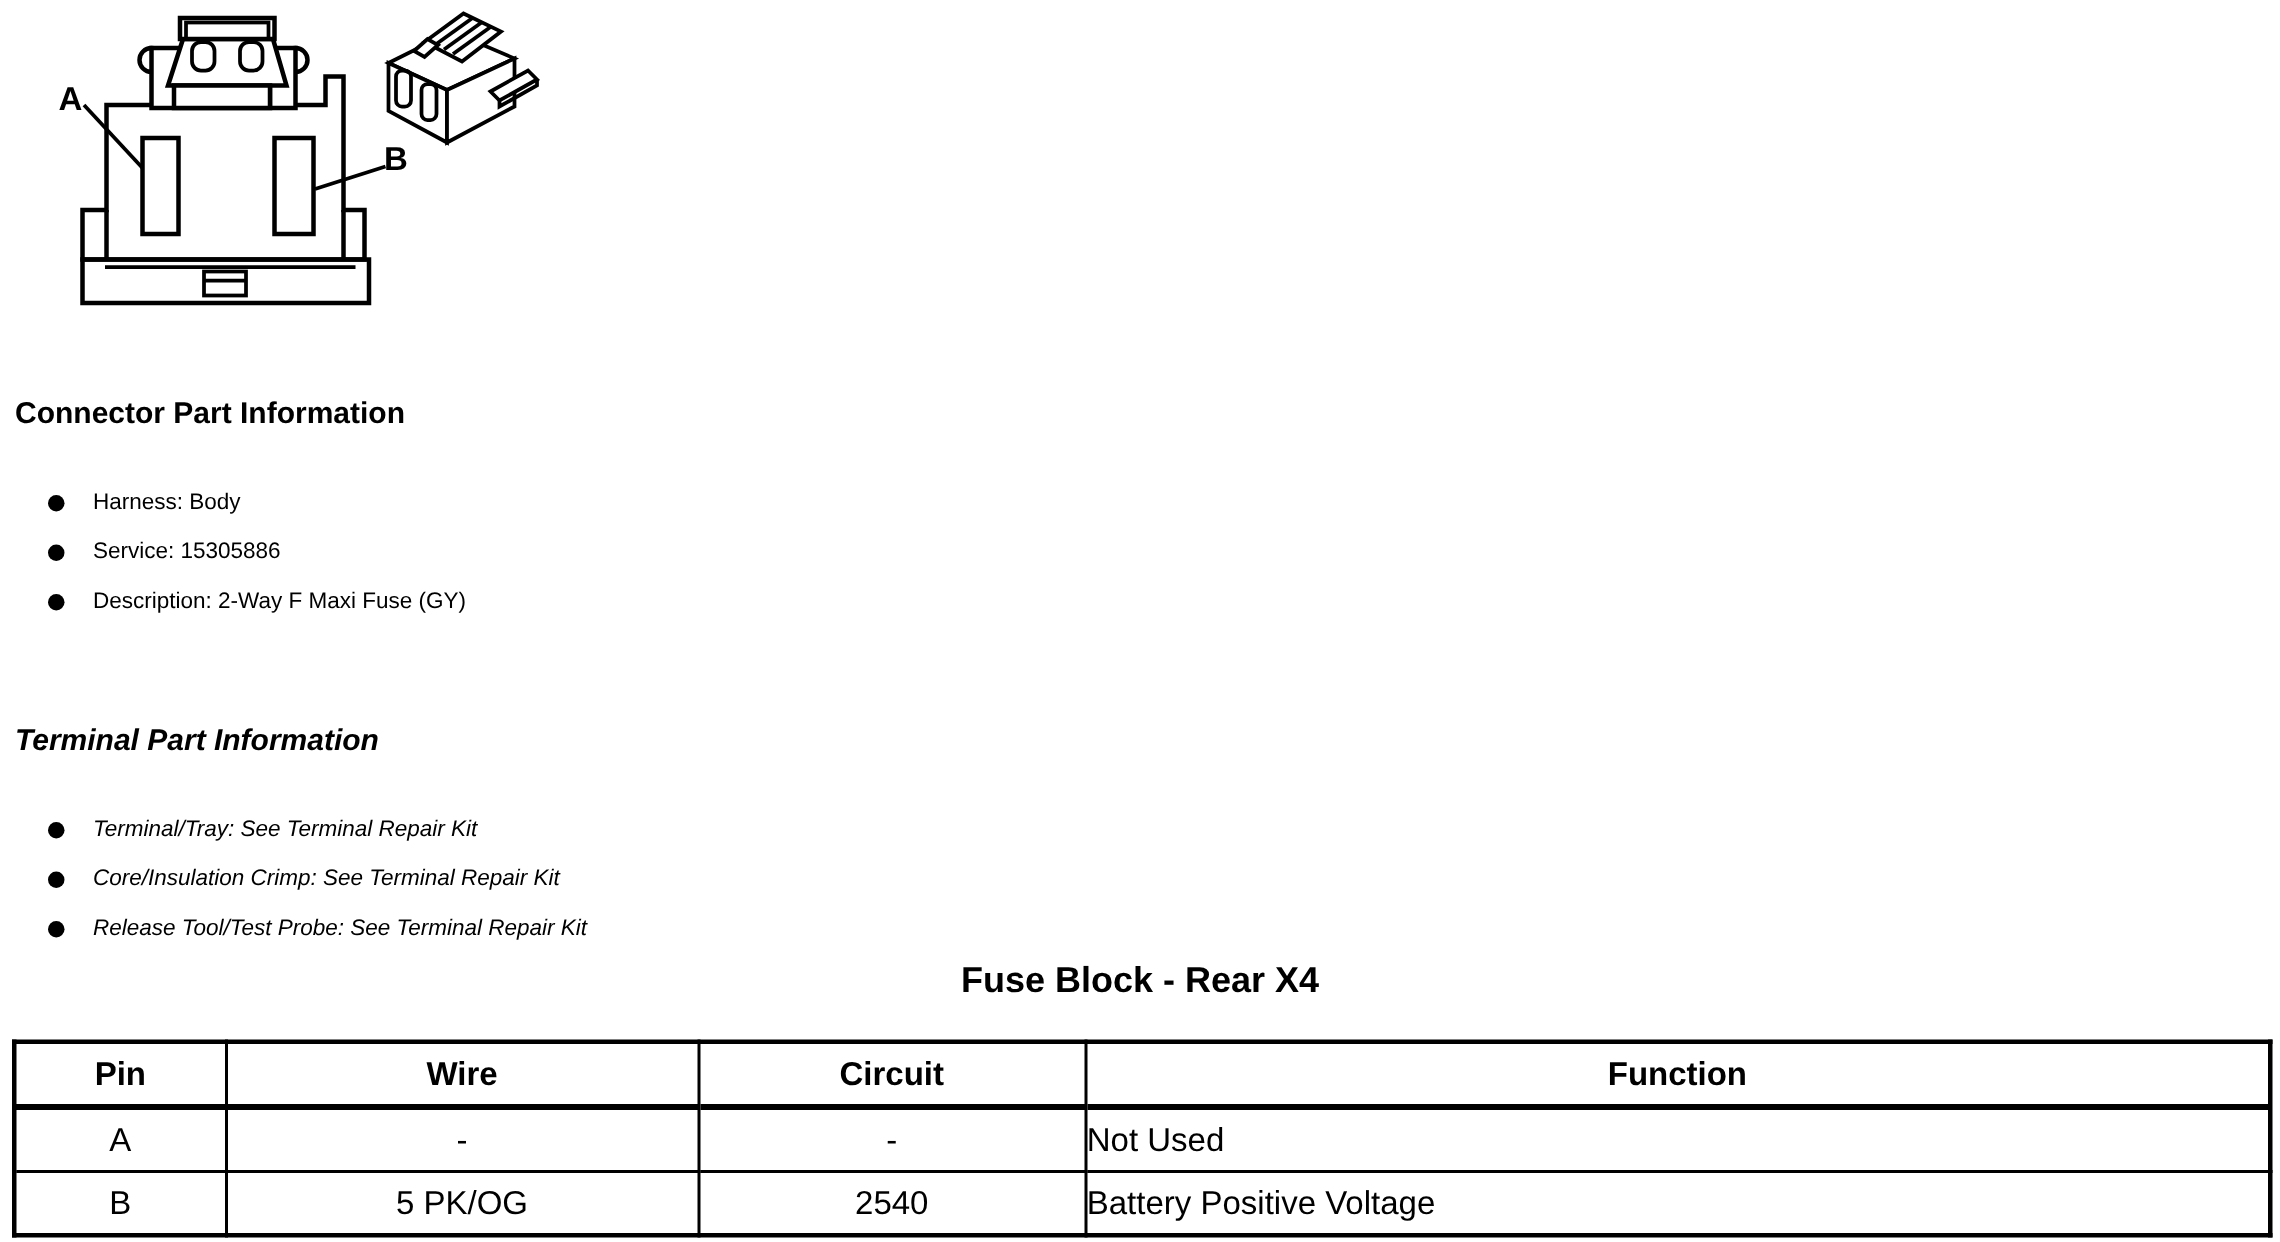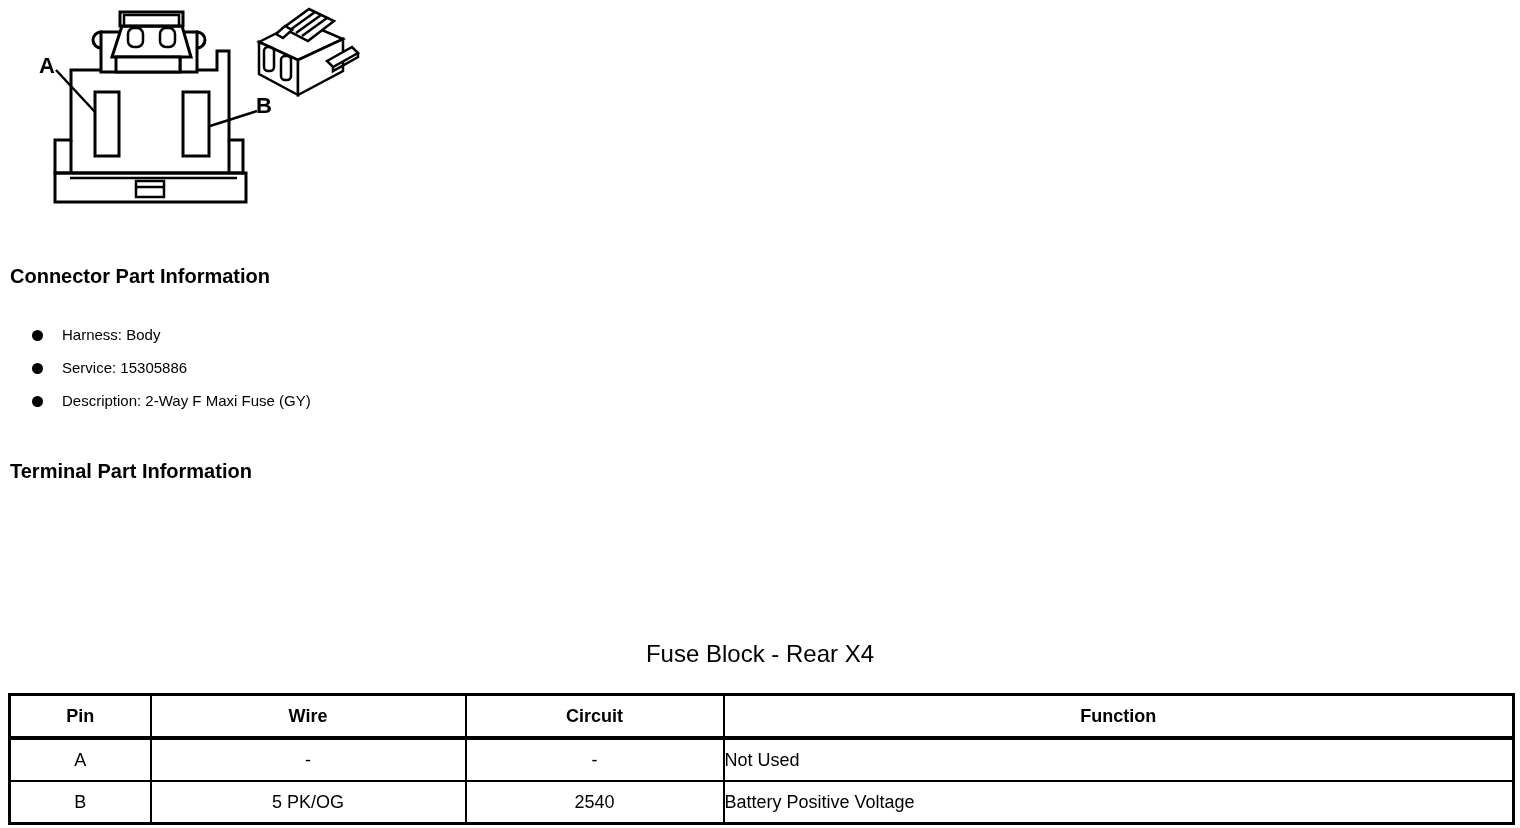--- a/index.html
+++ b/index.html
@@ -19,21 +19,21 @@
   .diagram {
     position: absolute;
     left: 0;
     top: 0;
   }
   .section {
     position: absolute;
     left: 10px;
   }
   .section-connector { top: 262px; }
-  .section-terminal  { top: 457px; }
+  .section-terminal  { top: 480px; font-style: italic; }
   .section h2 {
     margin: 0 0 32px 0;
     font-size: 20px;
     font-weight: bold;
     line-height: 28px;
   }
   ul.bullets {
     list-style: none;
     margin: 0;
     padding: 0;
@@ -58,33 +58,33 @@
     line-height: 26px;
     white-space: nowrap;
   }
   .table-title {
     position: absolute;
     top: 640px;
     left: 8px;
     width: 1504px;
     text-align: center;
     font-size: 24px;
-    font-weight: normal;
+    font-weight: bold;
   }
   table.pinout {
     position: absolute;
     top: 693px;
     left: 8px;
     width: 1504px;
     border-collapse: collapse;
     table-layout: fixed;
   }
   table.pinout th, table.pinout td {
     border: 2px solid #000000;
-    font-size: 18px;
+    font-size: 22px;
     text-align: center;
     padding: 0;
     overflow: hidden;
     white-space: nowrap;
   }
   table.pinout th {
     font-weight: bold;
     height: 40px;
     border-bottom: 4px solid #000000;
   }
@@ -179,20 +179,34 @@
       </li>
       <li>
         <span class="dot"></span>
         <span class="bullet-text">Description: 2-Way F Maxi Fuse (GY)</span>
       </li>
     </ul>
   </div>
 
   <div class="section section-terminal">
     <h2>Terminal Part Information</h2>
+    <ul class="bullets">
+      <li>
+        <span class="dot"></span>
+        <span class="bullet-text">Terminal/Tray: See Terminal Repair Kit</span>
+      </li>
+      <li>
+        <span class="dot"></span>
+        <span class="bullet-text">Core/Insulation Crimp: See Terminal Repair Kit</span>
+      </li>
+      <li>
+        <span class="dot"></span>
+        <span class="bullet-text">Release Tool/Test Probe: See Terminal Repair Kit</span>
+      </li>
+    </ul>
   </div>
 
   <div class="table-title">Fuse Block - Rear X4</div>
 
   <table class="pinout">
     <colgroup>
       <col style="width:141px">
       <col style="width:315px">
       <col style="width:258px">
       <col style="width:790px">

